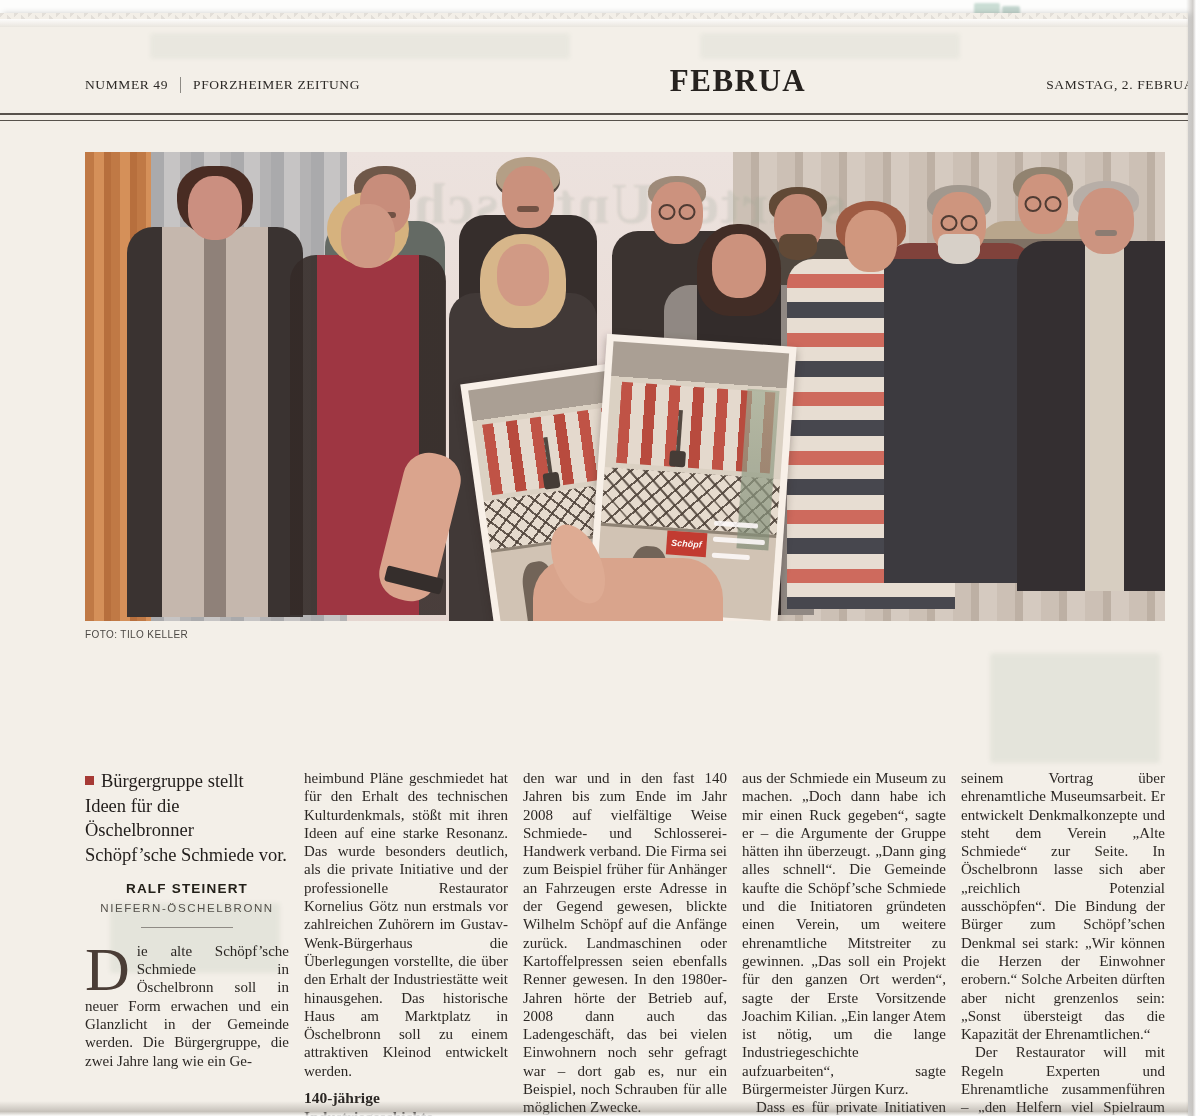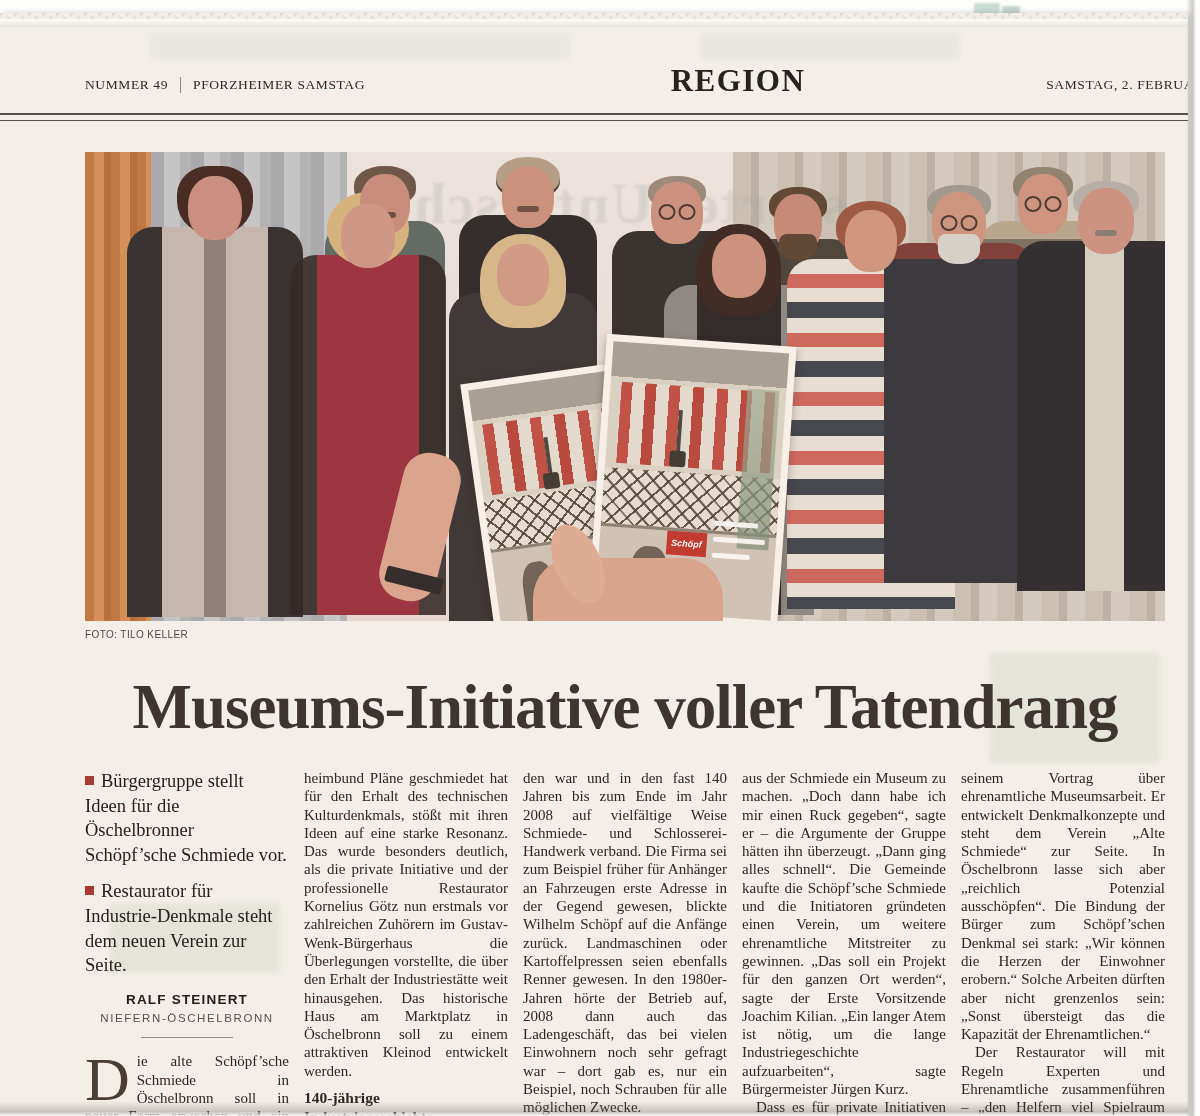--- a/index.html
+++ b/index.html
@@ -116,23 +116,23 @@
 
   <div class="bleed" style="left:110px;top:890px;width:170px;height:70px;"></div>
   <div class="bleed" style="left:990px;top:640px;width:170px;height:110px;"></div>
   <div class="bleed" style="left:150px;top:20px;width:420px;height:26px;opacity:.07;"></div>
   <div class="bleed" style="left:700px;top:20px;width:260px;height:26px;opacity:.07;"></div>
 
   <div class="masthead">
     <div class="mast-left">
       <span>NUMMER 49</span>
       <span class="mast-div"></span>
-      <span>PFORZHEIMER SAMSTAG</span>
-    </div>
-    <div class="mast-center">REGION</div>
+      <span>PFORZHEIMER ZEITUNG</span>
+    </div>
+    <div class="mast-center">FEBRUA</div>
     <div class="mast-right">SAMSTAG, 2. FEBRUA</div>
   </div>
   <div class="rules"></div>
 
   <div class="photo">
     <div class="curtain-orange"></div>
     <div class="curtain-grey"></div>
     <div class="curtain-beige"></div>
     <div class="wall-text">startet Unterschri</div>
 
@@ -259,26 +259,24 @@
 
       <div class="arm" style="left:148px;top:218px;width:190px;height:70px;border-radius:40px 40px 0 0;--skin:#dba78e;z-index:8;"></div>
       <div class="arm" style="left:170px;top:182px;width:46px;height:84px;border-radius:50%;transform:rotate(-24deg);--skin:#e0ae95;z-index:9;"></div>
     </div>
   </div>
 
   <div class="caption">
     <span class="credit">FOTO: TILO KELLER</span>
   </div>
 
-  <h1 class="headline" style="margin:0;">Museums-Initiative voller Tatendrang</h1>
 
   <div class="article">
     <div class="col">
       <p class="lead-p"><span class="bullet"></span><span>Bürgergruppe stellt Ideen für die Öschelbronner Schöpf’sche Schmiede vor.</span></p>
-      <p class="lead-p"><span class="bullet"></span><span>Restaurator für Industrie-Denkmale steht dem neuen Verein zur Seite.</span></p>
       <div class="byline">
         <div class="name">RALF STEINERT</div>
         <div class="place">NIEFERN-ÖSCHELBRONN</div>
       </div>
       <div class="byline-rule"></div>
       <p><span class="dropcap">D</span><span>ie alte Schöpf’sche Schmiede in Öschelbronn soll in neuer Form erwachen und ein Glanzlicht in der Gemeinde werden. Die Bürgergruppe, die zwei Jahre lang wie ein Ge-</span></p>
     </div>
     <div class="col">
       <p>heimbund Pläne geschmiedet hat für den Erhalt des technischen Kulturdenkmals, stößt mit ihren Ideen auf eine starke Resonanz. Das wurde besonders deutlich, als die private Initiative und der professionelle Restaurator Kornelius Götz nun erstmals vor zahlreichen Zuhörern im Gustav-Wenk-Bürgerhaus die Überlegungen vorstellte, die über den Erhalt der Industriestätte weit hinausgehen. Das historische Haus am Marktplatz in Öschelbronn soll zu einem attraktiven Kleinod entwickelt werden.</p>
       <p class="subhead">140-jährige Industriegeschichte</p>

